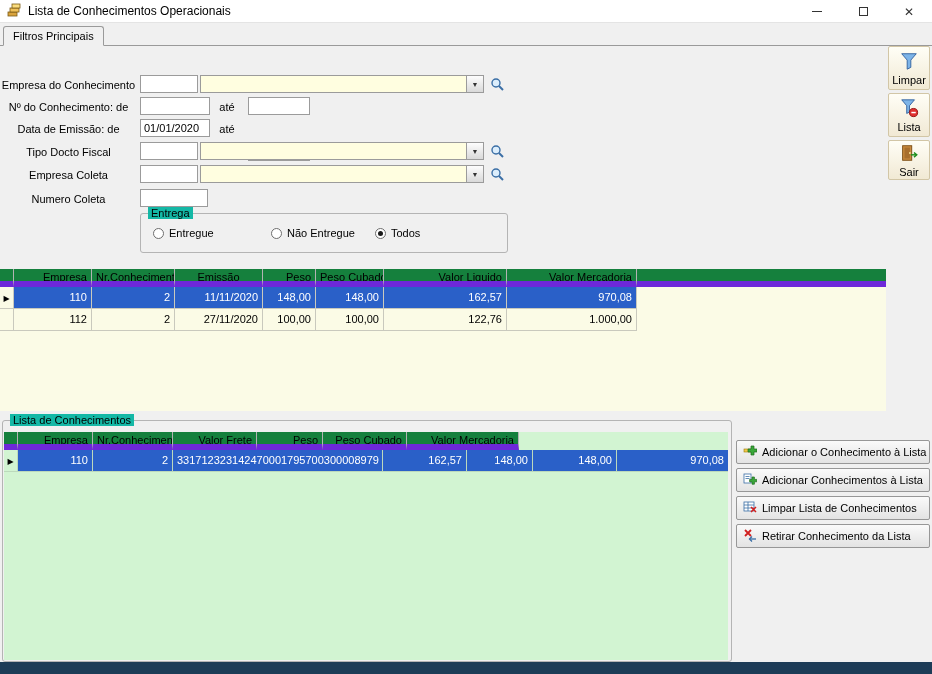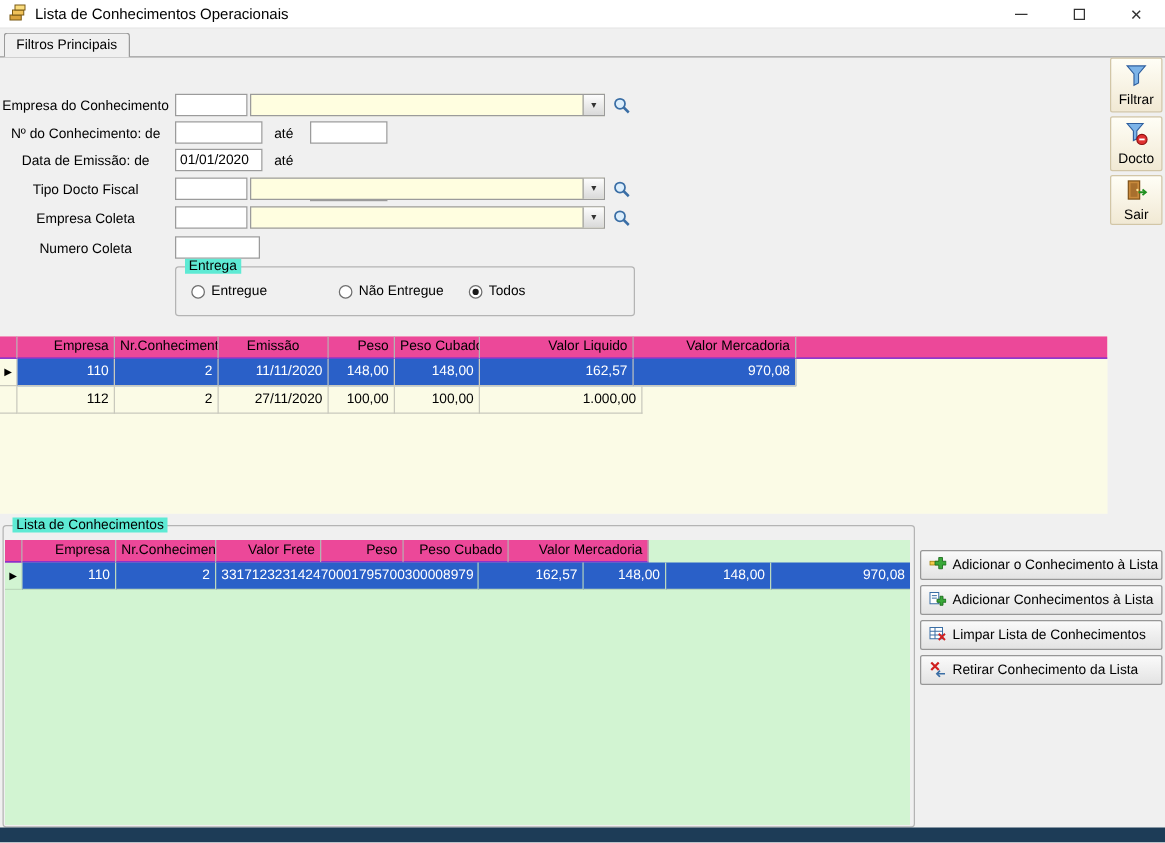--- a/index.html
+++ b/index.html
@@ -57,21 +57,21 @@
     background: linear-gradient(#fdfdfd, #d9d9d9);
     border-left: 1px solid #9b9b9b;
     display: flex; align-items: center; justify-content: center;
     font-size: 7px; color: #333;
   }
   .lupa { position: absolute; display: inline-flex; cursor: pointer; }
   .groupbox {
     position: absolute; border: 1px solid #b4b4b4; border-radius: 3px;
   }
   .gb-legend {
-    position: absolute; top: -7px; left: 7px; background: #5eead4; padding: 0 3px;
+    position: absolute; top: -7px; left: 7px; background: #14b8a6; padding: 0 3px;
     white-space: nowrap;
   }
   .radio { display: inline-flex; align-items: center; gap: 5px; position: absolute; top: 13px; }
   .rb {
     width: 11px; height: 11px; border-radius: 50%;
     border: 1px solid #6e6e6e; background: #fff; display: inline-block;
   }
   .radio.checked .rb::after {
     content: ""; display: block; width: 5px; height: 5px; border-radius: 50%;
     background: #1a1a1a; margin: 2px;
@@ -90,21 +90,21 @@
   .grid1 { left: 0; top: 269px; width: 886px; height: 142px; background: #fbfbe6; }
   .grid2 { left: 4px; top: 432px; width: 724px; height: 228px; background: #d2f4d2; }
   .grow { display: flex; }
   .gc {
     flex: none; overflow: hidden; white-space: nowrap;
     border-right: 1px solid #c9c9bd; border-bottom: 1px solid #c9c9bd;
     line-height: 21px; height: 22px; padding: 0 4px;
   }
   .grid2 .gc { border-color: #bcd9bc; }
   .hrow .gc {
-    background: #ec4899; border-right: 1px solid #b3b3b3; border-bottom: 1px solid #6d28d9;
+    background: #15803d; border-right: 1px solid #b3b3b3; border-bottom: 6px solid #6d28d9;
     height: 18px; line-height: 17px;
   }
   .gc.fill { flex: 1; border-right: none; }
   .grow:not(.hrow) .gc.fill { border-bottom: none; }
   .gc.num { text-align: right; }
   .gc.ctr { text-align: center; }
   .gc.ind { width: 14px; padding: 0; text-align: center; }
   .grow.selected .gc:not(.ind):not(.fill) { background: #2a60c8; color: #fff; }
   .tri { font-size: 8px; line-height: 21px; color: #000; }
   
@@ -216,31 +216,31 @@
     <span>Todos</span>
   </span>
 </div>
 
 <div class="sidebtn" style="top:46px; height:44px">
   <span>
     <svg width="20" height="20" viewBox="0 0 22 22">
         <path d="M3 3h16l-6 7v8l-4 2v-10z" fill="#7db4e8" stroke="#2f5f9e" stroke-width="1"></path>
       </svg>
   </span>
-  <span class="lbl">Filtrar</span>
+  <span class="lbl">Limpar</span>
 </div>
 <div class="sidebtn" style="top:93px; height:44px">
   <span>
     <svg width="20" height="20" viewBox="0 0 22 22">
         <path d="M3 2h14l-5.5 6.5v7l-3 1.5v-8.5z" fill="#7db4e8" stroke="#2f5f9e"></path>
         <circle cx="16" cy="16" r="4.5" fill="#e03030" stroke="#901010"></circle>
         <rect x="13.6" y="15.2" width="4.8" height="1.6" fill="#fff"></rect>
       </svg>
   </span>
-  <span class="lbl">Docto</span>
+  <span class="lbl">Lista</span>
 </div>
 <div class="sidebtn" style="top:140px; height:40px">
   <span>
     <svg width="20" height="20" viewBox="0 0 22 22">
         <rect x="4" y="3" width="10" height="16" fill="#c98a3d" stroke="#7a4c12"></rect>
         <rect x="6" y="5" width="6" height="12" fill="#a86f2d"></rect>
         <circle cx="12" cy="11" r="1" fill="#fce79a"></circle>
         <path d="M13 13h6" stroke="#1f8f1f" stroke-width="1.6"></path>
         <path d="M16.5 10.5l3 2.5-3 2.5" stroke="#1f8f1f" stroke-width="1.6" fill="none"></path>
       </svg>
@@ -271,20 +271,21 @@
     <div class="gc num" style="width:130px">970,08</div>
     <div class="gc fill"></div>
   </div>
   <div class="grow">
     <div class="gc ind"></div>
     <div class="gc num" style="width:78px">112</div>
     <div class="gc num" style="width:83px">2</div>
     <div class="gc num" style="width:88px">27/11/2020</div>
     <div class="gc num" style="width:53px">100,00</div>
     <div class="gc num" style="width:68px">100,00</div>
+    <div class="gc num" style="width:123px">122,76</div>
     <div class="gc num" style="width:130px">1.000,00</div>
     <div class="gc fill"></div>
   </div>
 </div>
 
 <div class="groupbox" style="left:2px; top:420px; width:730px; height:242px">
   <span class="gb-legend">Lista de Conhecimentos</span>
 </div>
 
 <div class="grid grid2">

